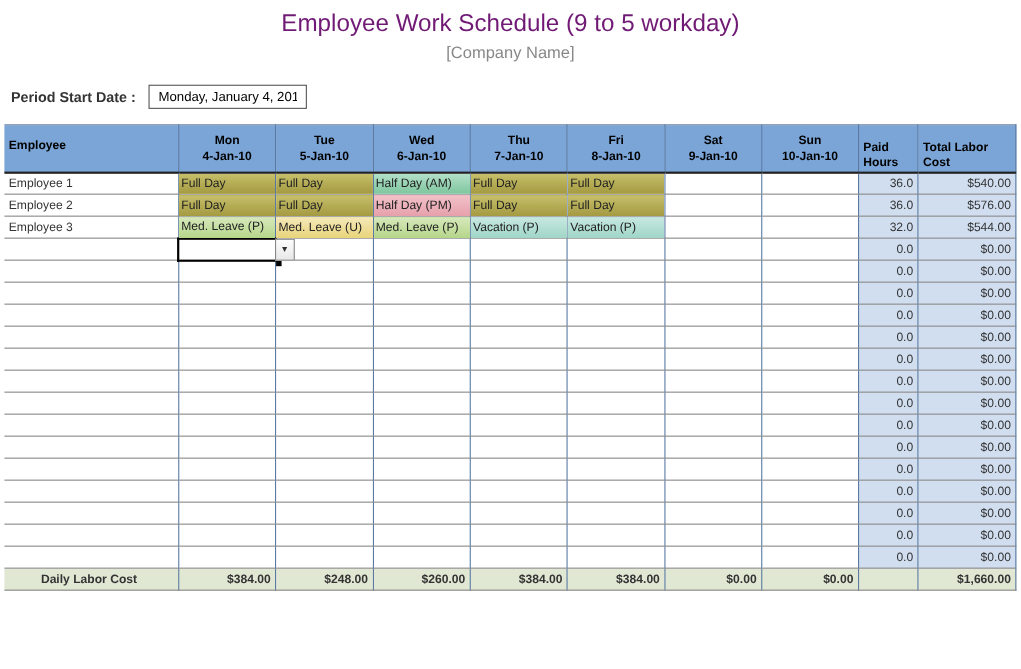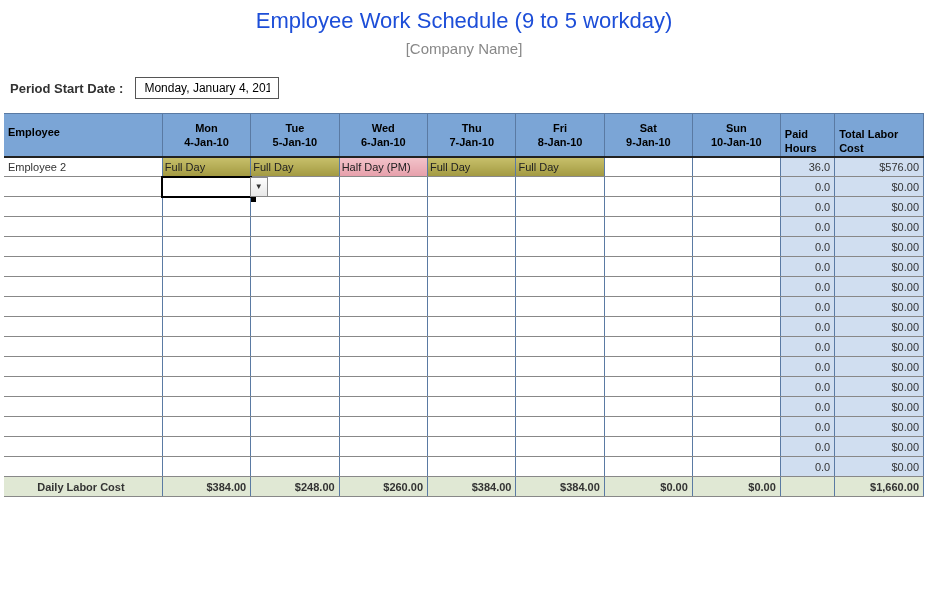--- a/index.html
+++ b/index.html
@@ -10,21 +10,21 @@
     font-size: 12px;
     background: #fff;
     width: 928px;
     height: 608px;
     overflow: hidden;
     color: #333;
   }
   .title {
     text-align: center;
     font-size: 22px;
-    color: #1d4ed8;
+    color: #701a75;
     margin-top: 8px;
     font-weight: 500;
   }
   .subtitle {
     text-align: center;
     font-size: 15px;
     color: #888;
     margin-top: 6px;
     margin-bottom: 20px;
   }
@@ -182,30 +182,54 @@
       <th>
           <span class="dow">Sun</span>
           <span class="date">10-Jan-10</span>
         </th>
       <th class="paid-col">Paid Hours</th>
       <th class="cost-col">Total Labor Cost</th>
     </tr>
   </thead>
   <tbody id="tbody">
       <tr>
+        <td class="emp">Employee 1</td>
+        <td class="day full-day">Full Day</td>
+        <td class="day full-day">Full Day</td>
+        <td class="day half-am">Half Day (AM)</td>
+        <td class="day full-day">Full Day</td>
+        <td class="day full-day">Full Day</td>
+        <td class="day "></td>
+        <td class="day "></td>
+        <td class="paid">36.0</td>
+        <td class="cost">$540.00</td>
+      </tr>
+      <tr>
         <td class="emp">Employee 2</td>
         <td class="day full-day">Full Day</td>
         <td class="day full-day">Full Day</td>
         <td class="day half-pm">Half Day (PM)</td>
         <td class="day full-day">Full Day</td>
         <td class="day full-day">Full Day</td>
         <td class="day "></td>
         <td class="day "></td>
         <td class="paid">36.0</td>
         <td class="cost">$576.00</td>
+      </tr>
+      <tr>
+        <td class="emp">Employee 3</td>
+        <td class="day med-p">Med. Leave (P)</td>
+        <td class="day med-u">Med. Leave (U)</td>
+        <td class="day med-p">Med. Leave (P)</td>
+        <td class="day vac-p">Vacation (P)</td>
+        <td class="day vac-p">Vacation (P)</td>
+        <td class="day "></td>
+        <td class="day "></td>
+        <td class="paid">32.0</td>
+        <td class="cost">$544.00</td>
       </tr>
       <tr>
         <td class="emp"></td>
         <td class="day selected-cell">
           <div class="dropdown-btn">
             <span>▼</span>
           </div>
         </td>
         <td class="day "></td>
         <td class="day "></td>

